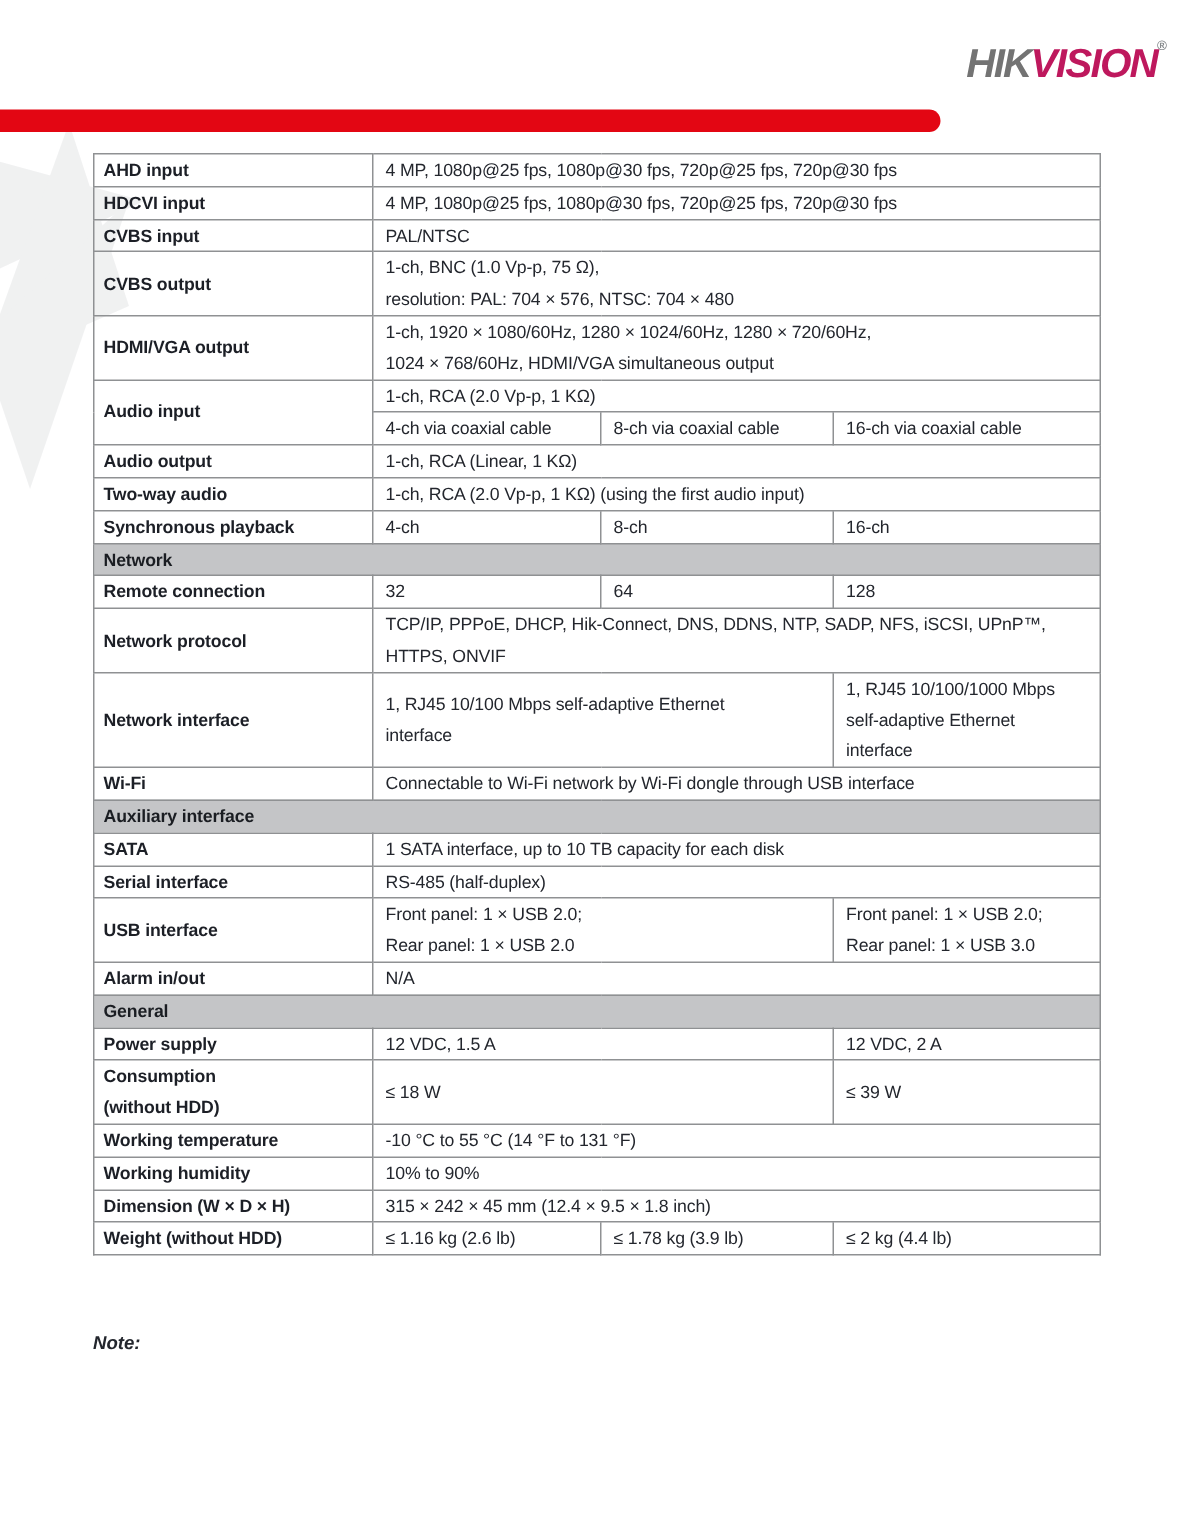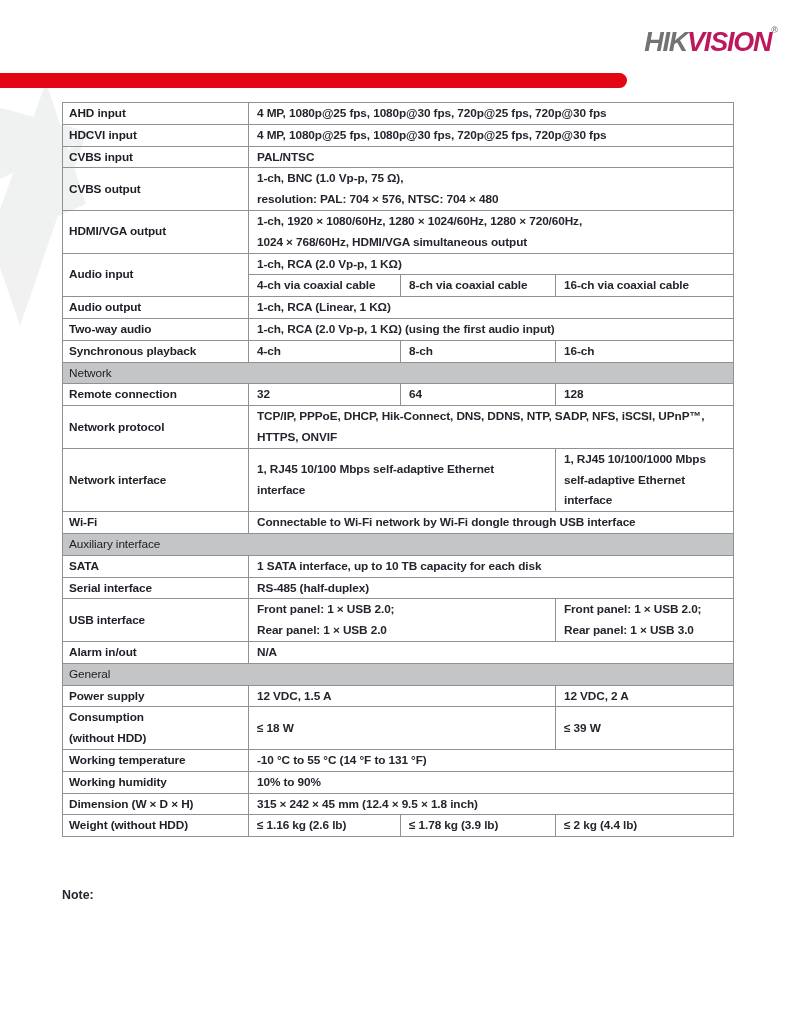--- a/index.html
+++ b/index.html
@@ -19,28 +19,28 @@
                position:relative; top:-2px; letter-spacing:0; }
   .redbar { position:absolute; left:0; top:73px; width:627px; height:15px;
             background:#e30613; border-radius:0 8px 8px 0; }
 
   
   table.spec { position:absolute; left:62px; top:102px; width:671px;
                border-collapse:collapse; table-layout:fixed; font-size:11.8px;padding-left:16px; }
   .spec th, .spec td { border:1px solid #8f9193; vertical-align:middle;
                        padding:0 6px 0 6px; }
   .spec th { text-align:left; font-weight:bold; color:#1c1f26; }
-  .spec td { color:#23262d; padding-left:8px;font-weight:bold; }
+  .spec td { color:#23262d; padding-left:8px; }
   .spec .line { line-height:20.8px; white-space:nowrap; letter-spacing:-0.1px; }
-  .spec td.section { background:#c4c5c7; font-weight:normal; color:#1a1d22; padding-left:6px; }
+  .spec td.section { background:#c4c5c7; font-weight:bold; color:#1a1d22; padding-left:6px; }
 
   
   .notes { position:absolute; left:62px; top:884px; width:676px; font-size:12.4px;
            color:#23262d; }
-  .notes-title { font-weight:bold; line-height:22px; }
+  .notes-title { font-weight:bold; font-style:italic; line-height:22px; }
   .notes p { line-height:22px; text-align:justify; letter-spacing:-0.1px; }
 </style>
 </head>
 <body>
 
 <div class="page">
 
   <svg class="watermark" width="160" height="270" viewBox="0 0 160 270" aria-hidden="true">
     <g fill="#e9eaeb" opacity="0.65">
       <polygon points="0,28 110,58 12,104"></polygon>

